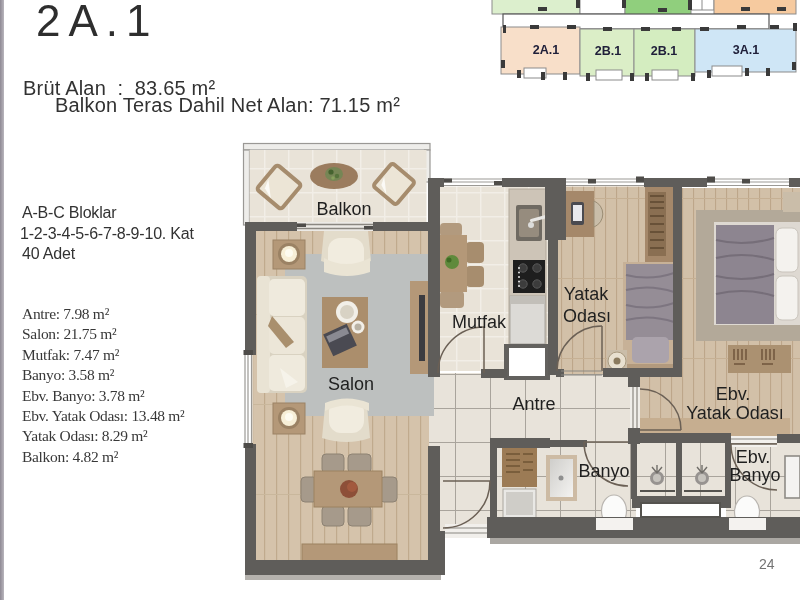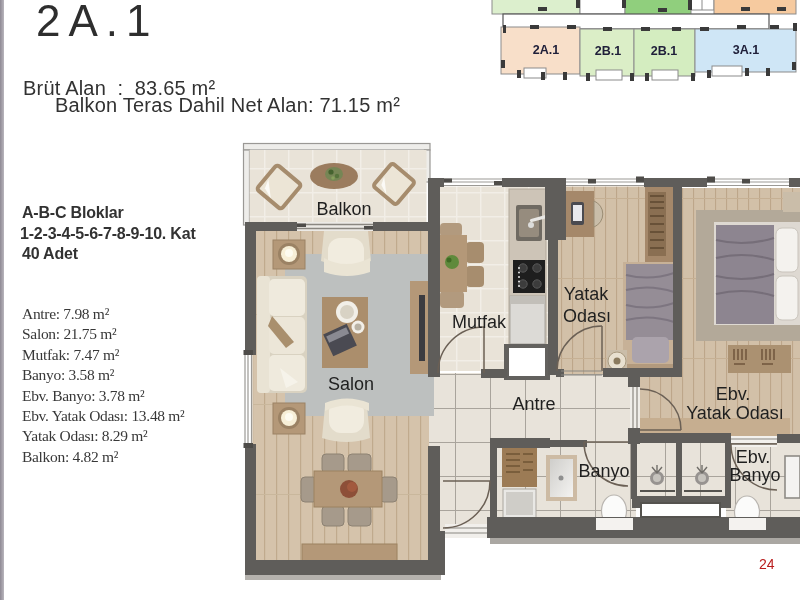--- a/index.html
+++ b/index.html
@@ -1,20 +1,20 @@
 <!DOCTYPE html>
 <html><head>
 <meta charset="utf-8">
 <style>
 html,body{margin:0;padding:0;width:800px;height:600px;background:#ffffff;overflow:hidden;
 font-family:"Liberation Sans",sans-serif;}
 #page{position:relative;width:632px;height:600px;border-radius:31px;}
 .abs{position:absolute;}
 .hdr{color:#323232;font-size:20px;letter-spacing:0.2px;}
-.blk{color:#323232;font-size:16px;font-weight:bold;letter-spacing:-0.2px;}
+.blk{color:#323232;font-size:16px;font-weight:normal;letter-spacing:-0.2px;}
 .lst{color:#383838;font-size:15.5px;line-height:20.4px;letter-spacing:-0.3px;}
 </style>
 </head>
 <body>
 <div id="page">
 
 <div class="abs" style="left:0;top:0;width:4px;height:600px;background:linear-gradient(90deg,#8e8994,#b9b6bd);"></div>
 
 <div class="abs" style="left:36px;top:-4px;font-size:44px;color:#2e2e2e;letter-spacing:8px;">2A.1</div>
 
@@ -22,21 +22,21 @@
 <div class="abs hdr" style="left:23px;top:77px;">Brüt Alan&nbsp;&nbsp;:&nbsp;&nbsp;83.65 m²</div>
 
 <div class="abs hdr" style="left:23px;top:94px;margin-left:32px;">Balkon Teras Dahil Net Alan: 71.15 m²</div>
 
 <div class="abs blk" style="left:22px;top:204px;">A-B-C Bloklar</div>
 <div class="abs blk" style="left:20px;top:225px;text-align:right;">1-2-3-4-5-6-7-8-9-10. Kat</div>
 <div class="abs blk" style="left:22px;top:245px;">40 Adet</div>
 
 <div class="abs lst" style="left:22px;top:304px;font-family:Liberation Serif, serif;">Antre: 7.98 m²<br>Salon: 21.75 m²<br>Mutfak: 7.47 m²<br>Banyo: 3.58 m²<br>Ebv. Banyo: 3.78 m²<br>Ebv. Yatak Odası: 13.48 m²<br>Yatak Odası: 8.29 m²<br>Balkon: 4.82 m²</div>
 
-<div class="abs" style="left:759px;top:556px;font-size:14px;color:#b91c1c;">24</div>
+<div class="abs" style="left:759px;top:556px;font-size:14px;color:#737373;">24</div>
 
 <svg class="abs" style="left:0;top:0" width="800" height="600" viewBox="0 0 800 600">
 <defs>
 <pattern id="woodS" width="12" height="90" patternUnits="userSpaceOnUse">
 <rect width="12" height="90" fill="#d5c3ab"></rect>
 <rect x="0" width="1.2" height="90" fill="#c0aa8d"></rect>
 <rect x="0" y="44" width="12" height="1" fill="#c9b79c"></rect>
 </pattern>
 <pattern id="woodB" width="11" height="80" patternUnits="userSpaceOnUse">
 <rect width="11" height="80" fill="#d2c0a8"></rect>

